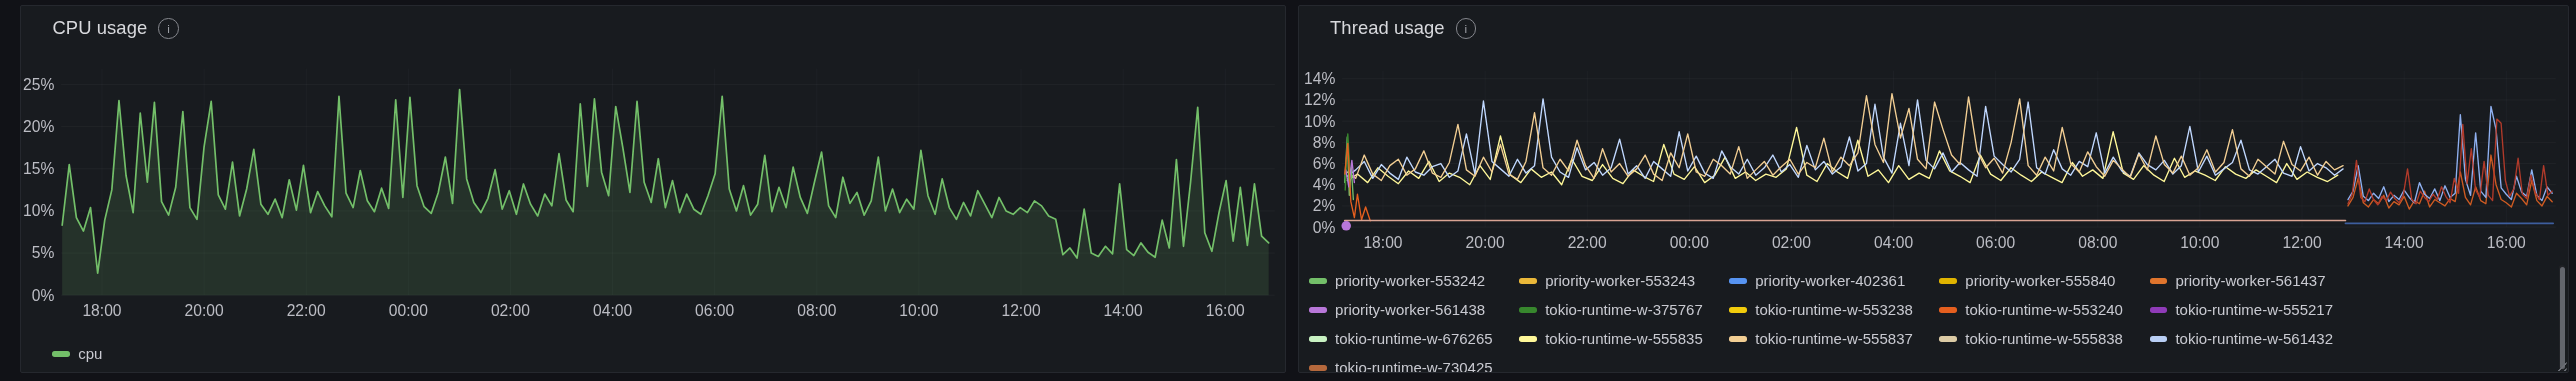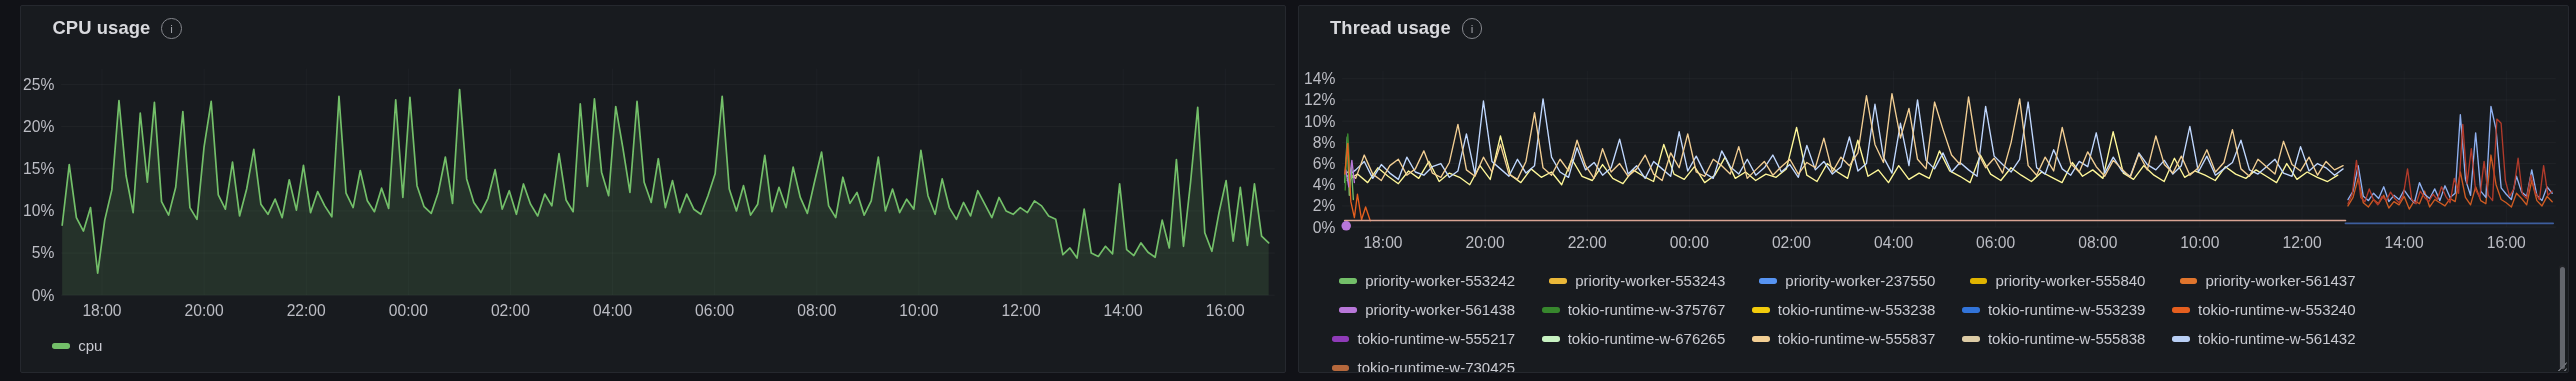--- a/index.html
+++ b/index.html
@@ -4,31 +4,31 @@
 <style>
   html,body{margin:0;padding:0;background:#111217;width:2576px;height:381px;overflow:hidden;
     font-family:"Liberation Sans","DejaVu Sans",sans-serif;}
   .canvas{position:relative;width:2576px;height:381px;background:#111217;}
   .panel{position:absolute;top:5.4px;height:368px;background:#181b1f;border:0.7px solid #25282e;
     border-radius:2px;overflow:hidden;box-sizing:border-box;}
   #panel-0{left:20.4px;width:1266px;}
   #panel-1{left:1298px;width:1271px;}
   .panel-header{position:absolute;top:0;left:0;right:0;height:44px;display:flex;align-items:center;
     padding-left:31px;z-index:3;}
-  .panel-title{font-size:18.4px;font-weight:700;color:#d8d9dd;margin:0;letter-spacing:0.1px;cursor:pointer;}
+  .panel-title{font-size:18.4px;font-weight:400;color:#d8d9dd;margin:0;letter-spacing:0.1px;cursor:pointer;}
   .info-icon{display:inline-flex;align-items:center;justify-content:center;margin-left:11px;
     width:18.4px;height:18.4px;border:1.4px solid #85878d;border-radius:50%;color:#9fa2a8;
     font-size:11.6px;font-style:normal;font-weight:500;cursor:pointer;}
   .info-icon i{font-style:normal;line-height:1;}
   svg.plot{position:absolute;left:0;top:0;z-index:1;}
   .legend{position:absolute;z-index:2;display:flex;flex-wrap:wrap;align-content:flex-start;}
   #legend-0{left:31px;top:330px;height:24.5px;}
   #legend-1{left:10.2px;top:260px;width:1253px;height:116px;}
-  .legend-item{display:flex;align-items:center;height:29px;cursor:pointer;justify-content:flex-end;}
-  #legend-0 .legend-item{height:19px;margin-right:19px;}
+  .legend-item{display:flex;align-items:center;height:29px;cursor:pointer;}
+  #legend-0 .legend-item{height:19px;margin-right:19px;margin-top:8px;}
   #legend-1 .legend-item{width:206px;margin-right:4.1px;flex:0 0 auto;}
   .swatch{display:inline-block;width:17.7px;height:5.4px;border-radius:2.7px;margin-right:8.2px;flex:0 0 auto;}
   .legend-label{font-size:15px;color:#c9cad1;font-style:normal;white-space:nowrap;}
   .scrollbar-track{position:absolute;right:2.7px;top:259px;width:6.1px;height:106px;border-radius:3.4px;
     background:#202226;z-index:4;cursor:pointer;}
   .scrollbar-thumb{position:absolute;left:0.7px;top:1.4px;width:4.8px;height:102px;border-radius:2.7px;background:#62656c;}
   .resize-handle{position:absolute;right:1.4px;bottom:1.4px;width:12.3px;height:12.3px;z-index:4;cursor:nwse-resize;
     background:repeating-linear-gradient(135deg,transparent 0 2.7px,#6a6d74 2.7px 4.1px);
     clip-path:polygon(100% 0,100% 100%,0 100%);}
 </style>
@@ -158,21 +158,21 @@
         <span class="legend-item">
           <i class="swatch" style="background: rgb(115, 191, 105);"></i>
           <em class="legend-label">priority-worker-553242</em>
         </span>
         <span class="legend-item">
           <i class="swatch" style="background: rgb(234, 184, 57);"></i>
           <em class="legend-label">priority-worker-553243</em>
         </span>
         <span class="legend-item">
           <i class="swatch" style="background: rgb(87, 148, 242);"></i>
-          <em class="legend-label">priority-worker-237550</em>
+          <em class="legend-label">priority-worker-402361</em>
         </span>
         <span class="legend-item">
           <i class="swatch" style="background: rgb(224, 180, 0);"></i>
           <em class="legend-label">priority-worker-555840</em>
         </span>
         <span class="legend-item">
           <i class="swatch" style="background: rgb(224, 117, 45);"></i>
           <em class="legend-label">priority-worker-561437</em>
         </span>
         <span class="legend-item">
@@ -181,34 +181,34 @@
         </span>
         <span class="legend-item">
           <i class="swatch" style="background: rgb(55, 135, 45);"></i>
           <em class="legend-label">tokio-runtime-w-375767</em>
         </span>
         <span class="legend-item">
           <i class="swatch" style="background: rgb(242, 204, 12);"></i>
           <em class="legend-label">tokio-runtime-w-553238</em>
         </span>
         <span class="legend-item">
-          <i class="swatch" style="background: rgb(50, 116, 217);"></i>
-          <em class="legend-label">tokio-runtime-w-553239</em>
-        </span>
-        <span class="legend-item">
           <i class="swatch" style="background: rgb(229, 95, 31);"></i>
           <em class="legend-label">tokio-runtime-w-553240</em>
         </span>
         <span class="legend-item">
           <i class="swatch" style="background: rgb(143, 59, 184);"></i>
           <em class="legend-label">tokio-runtime-w-555217</em>
         </span>
         <span class="legend-item">
           <i class="swatch" style="background: rgb(200, 242, 194);"></i>
           <em class="legend-label">tokio-runtime-w-676265</em>
+        </span>
+        <span class="legend-item">
+          <i class="swatch" style="background: rgb(255, 248, 153);"></i>
+          <em class="legend-label">tokio-runtime-w-555835</em>
         </span>
         <span class="legend-item">
           <i class="swatch" style="background: rgb(242, 206, 147);"></i>
           <em class="legend-label">tokio-runtime-w-555837</em>
         </span>
         <span class="legend-item">
           <i class="swatch" style="background: rgb(220, 203, 165);"></i>
           <em class="legend-label">tokio-runtime-w-555838</em>
         </span>
         <span class="legend-item">

